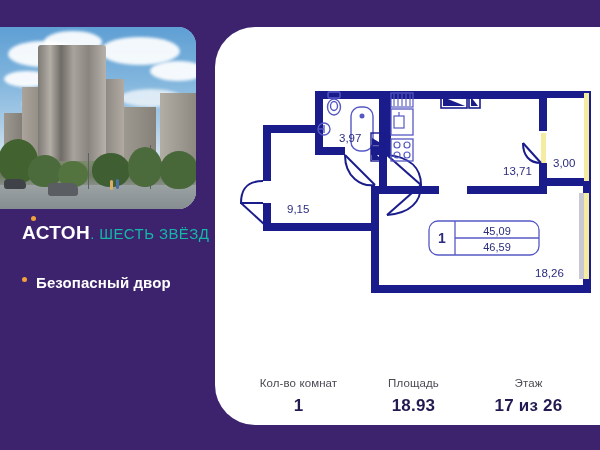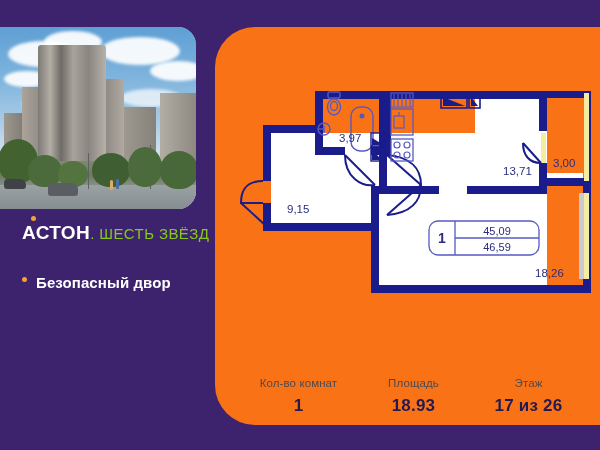--- a/index.html
+++ b/index.html
@@ -60,32 +60,32 @@
   .p2{left:116px;top:152px;background:#4b6fa5;}
   .pole{position:absolute;width:1px;background:#5c6164;}
   .pl1{left:150px;top:118px;height:44px;}
   .pl2{left:88px;top:126px;height:36px;}
 
   .logo{position:absolute;left:22px;top:222px;white-space:nowrap;}
   .logo .dot{
     position:absolute;left:9px;top:-6px;width:5px;height:5px;border-radius:50%;background:#F2A13B;
   }
   .logo .b{color:#fff;font-size:19px;font-weight:bold;letter-spacing:.4px;}
-  .logo .l{color:#84cc16;font-size:15px;font-weight:400;letter-spacing:.4px;}
+  .logo .l{color:#14b8a6;font-size:15px;font-weight:400;letter-spacing:.4px;}
 
   .bullets{position:absolute;left:22px;top:274px;}
   .bullet{display:flex;align-items:center;margin-bottom:16px;}
   .bullet .bdot{width:5px;height:5px;border-radius:50%;background:#F2A13B;margin-right:9px;
     align-self:flex-start;margin-top:3px;flex:0 0 auto;}
   .bullet .btxt{color:#ffffff;font-size:15px;font-weight:bold;letter-spacing:.1px;}
 
   
   .card{
     position:absolute;left:215px;top:27px;width:385px;height:398px;
-    background:#f97316;
+    background:#ffffff;
     border-radius:40px 0 0 40px;
   }
 
   
   .plan{position:absolute;left:20px;top:58px;width:360px;height:230px;}
   .plan svg{display:block;}
 
   
   .specs{position:absolute;left:26px;top:350px;width:345px;display:flex;}
   .spec{flex:1;text-align:center;}

